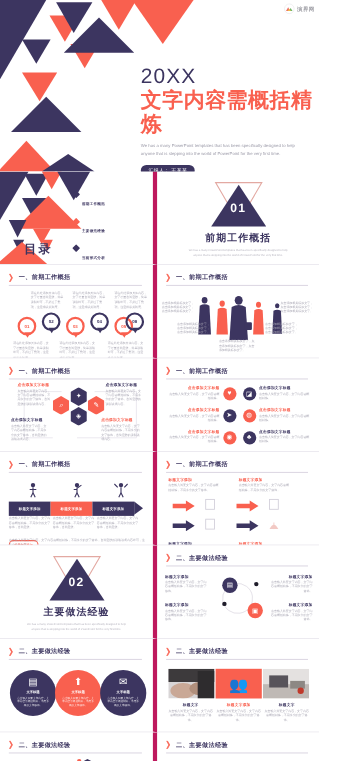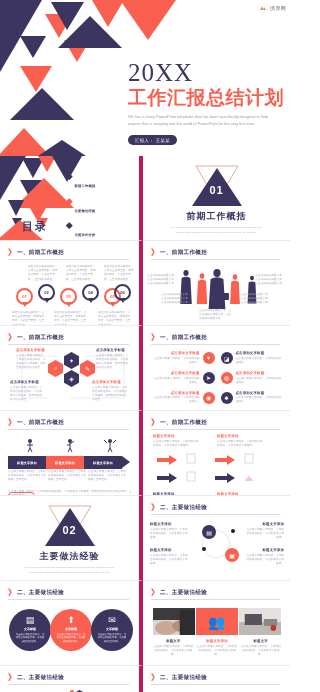--- a/index.html
+++ b/index.html
@@ -13,22 +13,22 @@
   .page { width:290px; height:692px; position:relative; background:#fff; }
 
   
   .hero { position:relative; width:290px; height:156px; background:#fff; overflow:hidden; }
   .logo { position:absolute; top:3px; right:4px; display:flex; align-items:center; gap:2px;
           opacity:.85; z-index:40; }
   .logo-mark { width:10px; height:10px; position:relative; }
   .logo-text { font-size:5px; letter-spacing:.3px; color:#8d8d95; font-weight:bold; }
 
   .hero-text { position:absolute; left:128px; top:60px; width:158px; z-index:30; }
-  .hero-year { font-size:25px; letter-spacing:1px; color:#3c3560; font-weight:400;
-               line-height:1; font-family:Liberation Serif, serif; }
+  .hero-year { font-size:19px; letter-spacing:1px; color:#3c3560; font-weight:400;
+               line-height:1; font-family:Liberation Sans, sans-serif; }
   .hero-title { font-size:19px; font-weight:bold; color:#f9604f; letter-spacing:.5px;
                 line-height:1.15; margin-top:2px; }
   .hero-sub { font-size:3.9px; color:#9b9aa8; line-height:1.75; margin-top:5px; width:152px; }
   .hero-badge { display:inline-block; margin-top:5px; background:#3c3560; color:#fff;
                 font-size:4.4px; padding:2.6px 7px; border-radius:7px; letter-spacing:.4px; }
 
   
   .grid { position:absolute; top:156px; left:0; width:290px;
           display:grid; grid-template-columns:143px 147px; }
   .cell { position:relative; background:#fff; height:85px; overflow:hidden;
@@ -164,21 +164,21 @@
           <path d="M2 7 L4 3.6 L5.6 7 Z" fill="#e8554a"></path>
           <path d="M4.6 7 L6.2 4.2 L7.9 7 Z" fill="#55a84e"></path>
           <path d="M3.4 7 L5 5 L6.5 7 Z" fill="#f0b429"></path>
         </svg>
       </span>
       <span class="logo-text">演界网</span>
     </div>
 
     <div class="hero-text">
       <div class="hero-year">20XX</div>
-      <div class="hero-title">工作汇报总结计划</div>
+      <div class="hero-title">文字内容需概括精炼</div>
       <div class="hero-sub">We has a many PowerPoint templates that has been specifically designed to help anyone that is stepping into the world of PowerPoint for the very first time.</div>
       <div class="hero-badge">汇报人： 王某某</div>
     </div>
   </div>
 
   <div class="grid">
 
     <div class="cell">
       <svg width="143" height="85" style="position:absolute;left:0;top:0">
         <polygon points="0,0 26,0 0,44" fill="#3c3560"></polygon>

